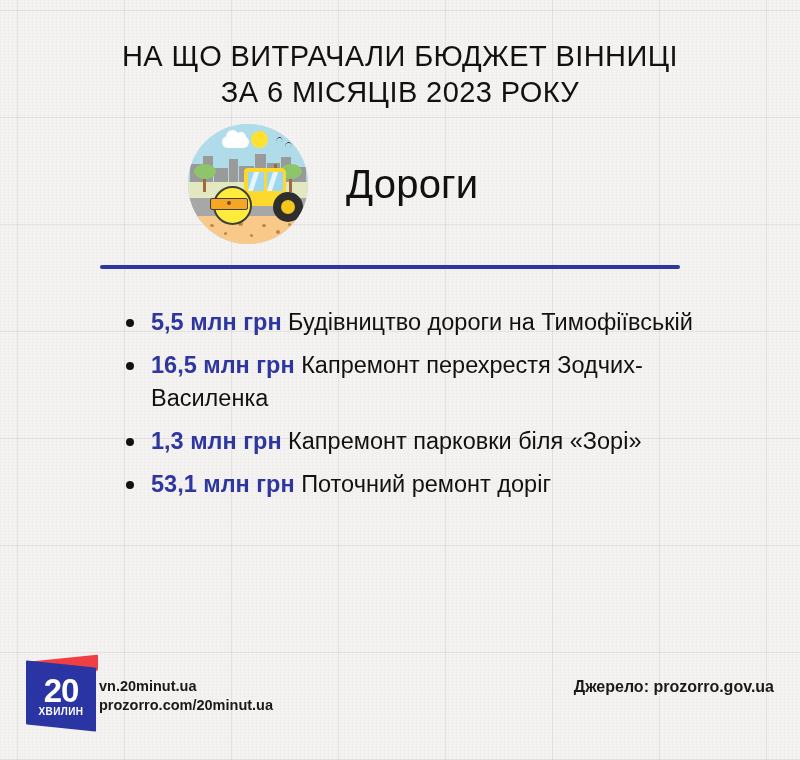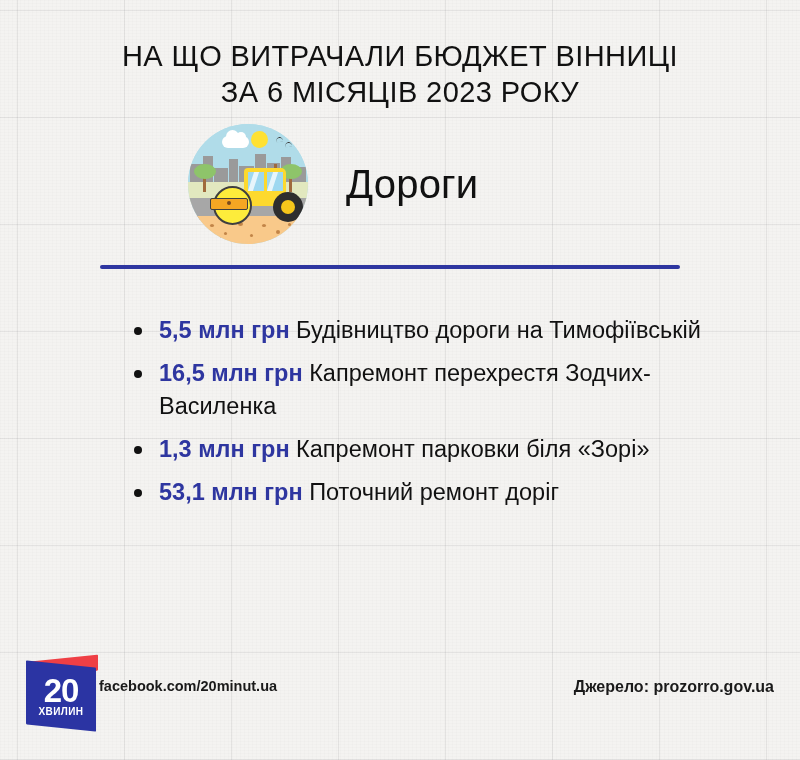--- a/index.html
+++ b/index.html
@@ -116,21 +116,21 @@
     border-radius: 2px;
   }
 
   
   #spend-list {
     position: absolute;
     top: 298px;
     left: 110px;
     width: 620px;
     list-style: none;
-    margin: 16px;
+    margin: 8px;
     padding: 0;
   }
   .spend-item {
     position: relative;
     padding-left: 33px;
     margin-bottom: 10px;
     font-size: 23.5px;
     line-height: 33px;
     color: #111111;
   }
@@ -334,20 +334,21 @@
       <div id="logo-red"></div>
       <div id="logo-blue">
         <div id="logo-inner">
           <div id="logo-20">20</div>
           <div id="logo-word">ХВИЛИН</div>
         </div>
       </div>
     </div>
 
     <div id="site-links">
-      <div>facebook.com/20minut.ua</div>
+      <div>vn.20minut.ua</div>
+      <div>prozorro.com/20minut.ua</div>
     </div>
 
     <div id="source-note">Джерело: prozorro.gov.ua</div>
 
   </div>
 
 </div>
 
 </body></html>

